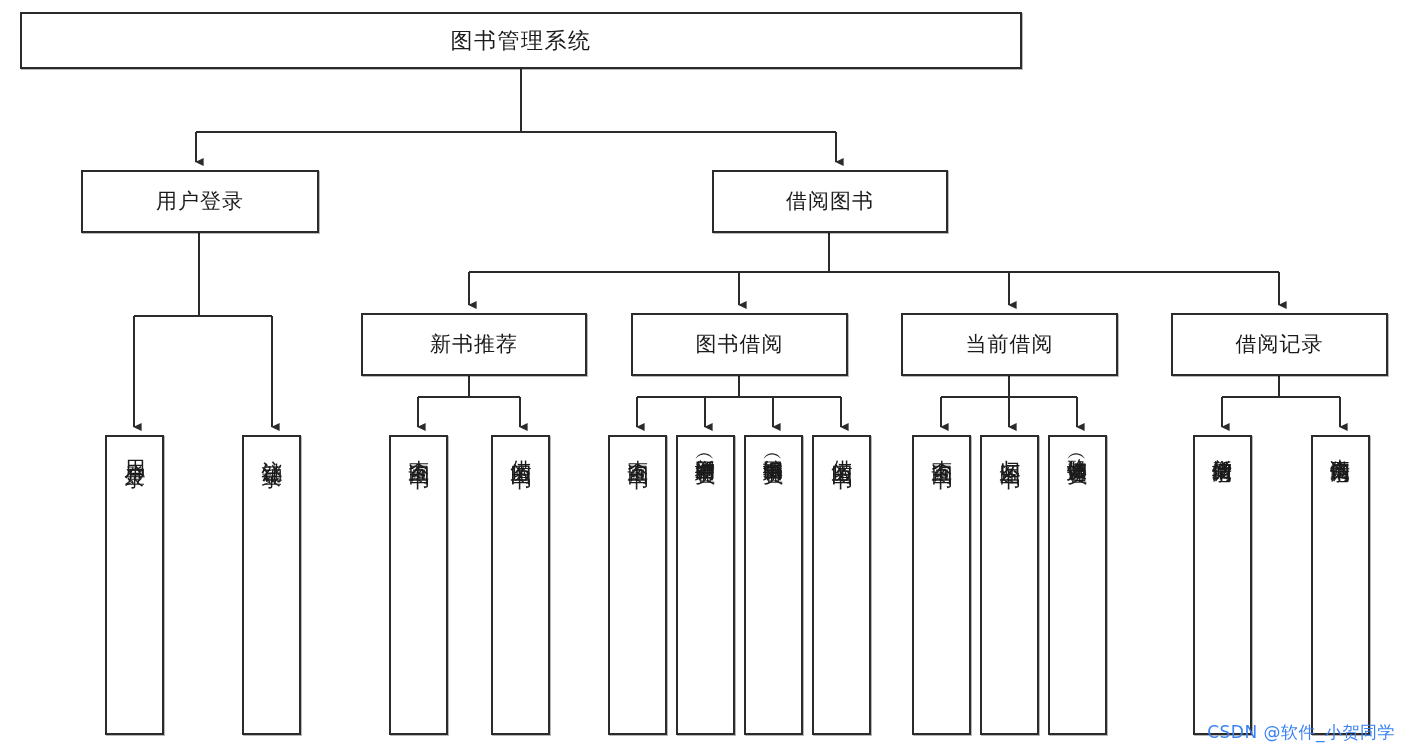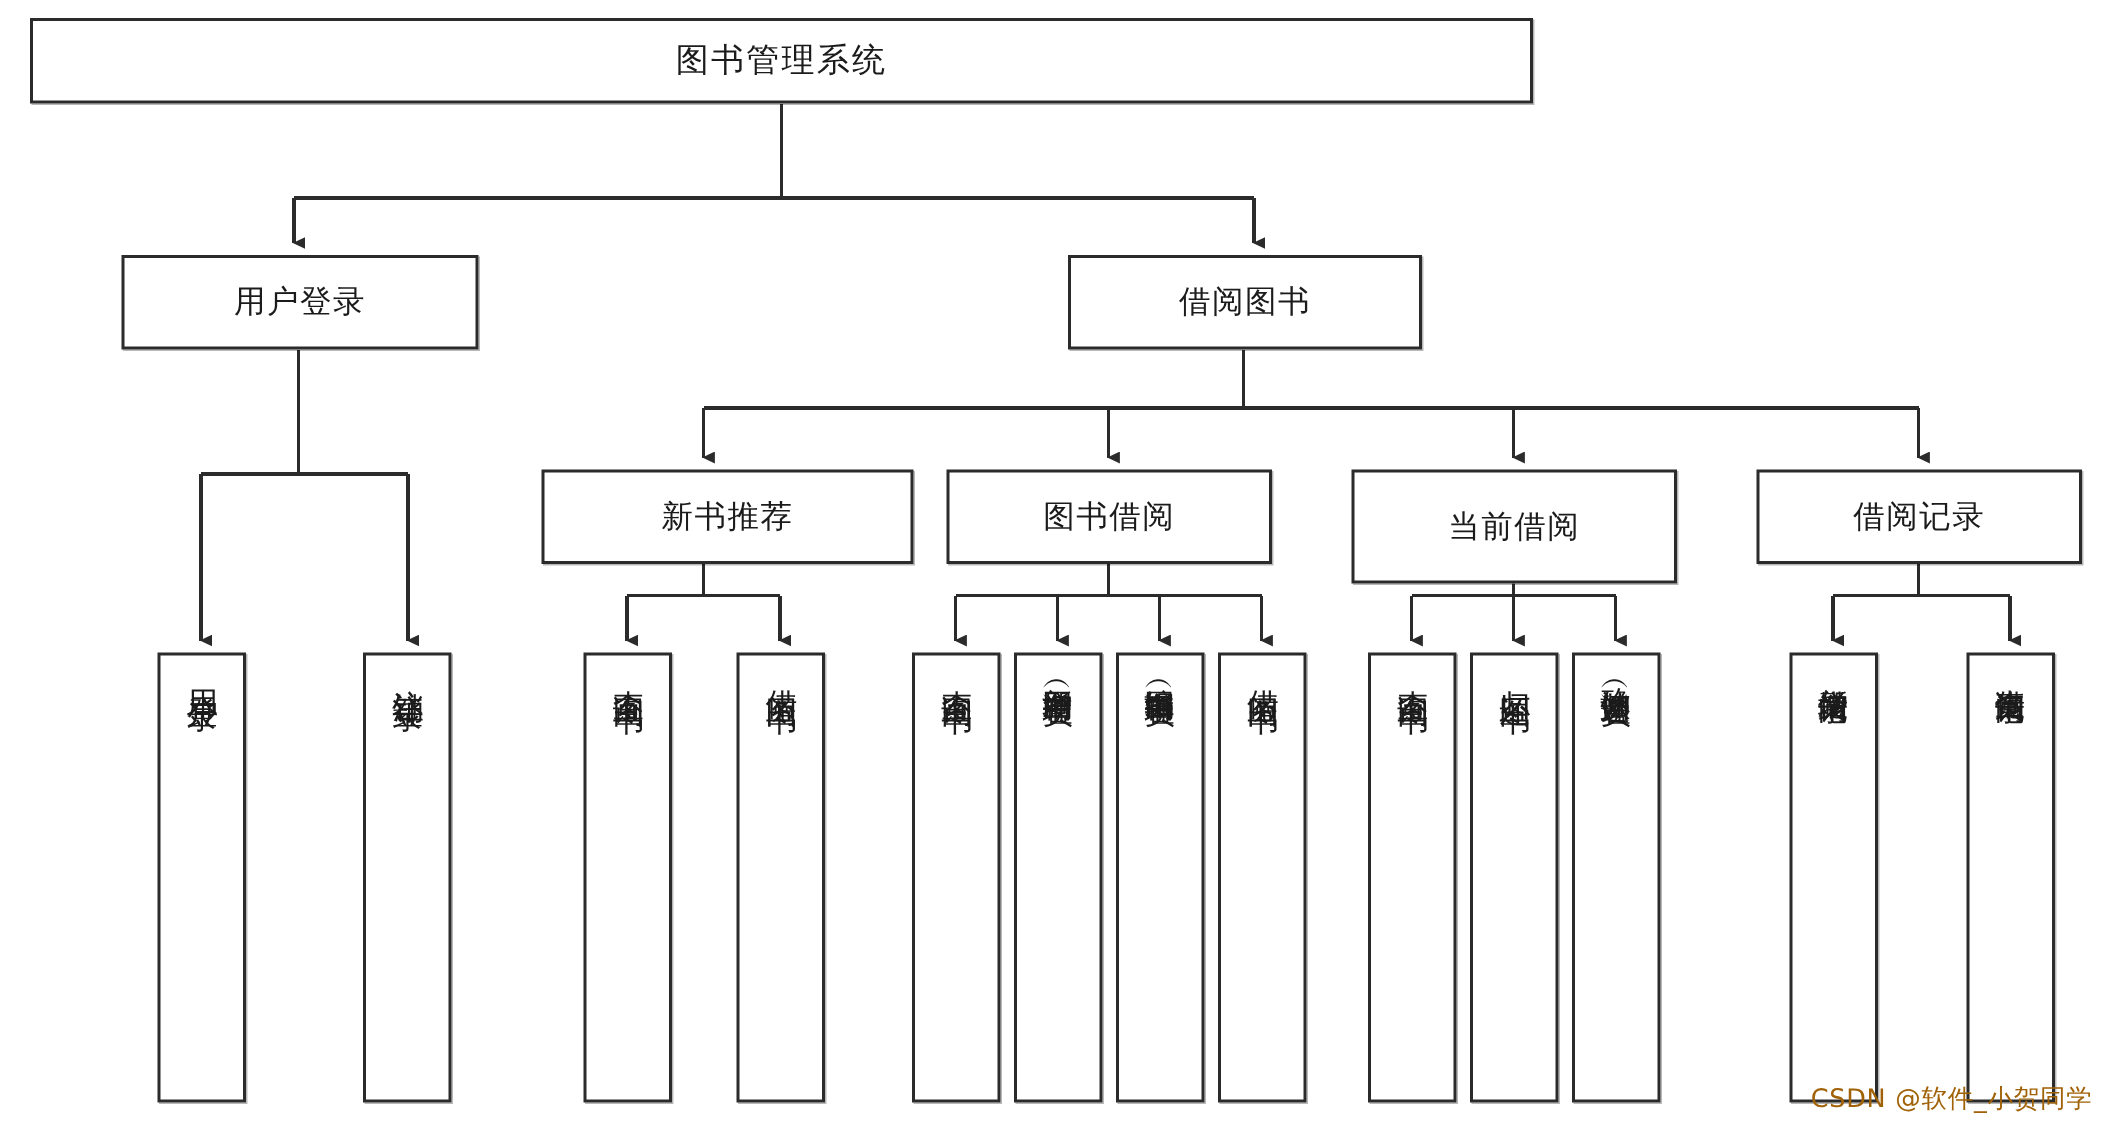--- a/index.html
+++ b/index.html
@@ -68,21 +68,21 @@
   }
   .node-box.vertical.tall-text .node-label {
     font-size: 20px;
     letter-spacing: 1px;
   }
   .watermark {
     position: absolute;
     right: 10px;
     bottom: 3px;
     font-size: 17px;
-    color: #a16207;
+    color: #3b82f6;
     letter-spacing: 0.5px;
     white-space: nowrap;
     pointer-events: none;
   }
 </style>
 </head>
 <body>
 
 <div id="diagram-root">
 
@@ -141,27 +141,27 @@
     <span class="node-label">图书管理系统</span>
   </div>
 
   <div class="node-box horizontal" style="left:81px; top:170px; width:238px; height:63px;">
     <span class="node-label">用户登录</span>
   </div>
   <div class="node-box horizontal" style="left:712px; top:170px; width:236px; height:63px;">
     <span class="node-label">借阅图书</span>
   </div>
 
-  <div class="node-box horizontal" style="left:361px; top:313px; width:248px; height:63px;">
+  <div class="node-box horizontal" style="left:361px; top:313px; width:226px; height:63px;">
     <span class="node-label">新书推荐</span>
   </div>
   <div class="node-box horizontal" style="left:631px; top:313px; width:217px; height:63px;align-items:center;">
     <span class="node-label">图书借阅</span>
   </div>
-  <div class="node-box horizontal" style="left:901px; top:313px; width:217px; height:76px;">
+  <div class="node-box horizontal" style="left:901px; top:313px; width:217px; height:63px;">
     <span class="node-label">当前借阅</span>
   </div>
   <div class="node-box horizontal" style="left:1171px; top:313px; width:217px; height:63px;">
     <span class="node-label">借阅记录</span>
   </div>
 
   <div class="node-box vertical" style="left:105px; top:435px; width:59px; height:300px;">
     <span class="node-label">用户登录</span>
   </div>
   <div class="node-box vertical" style="left:242px; top:435px; width:59px; height:300px;">

